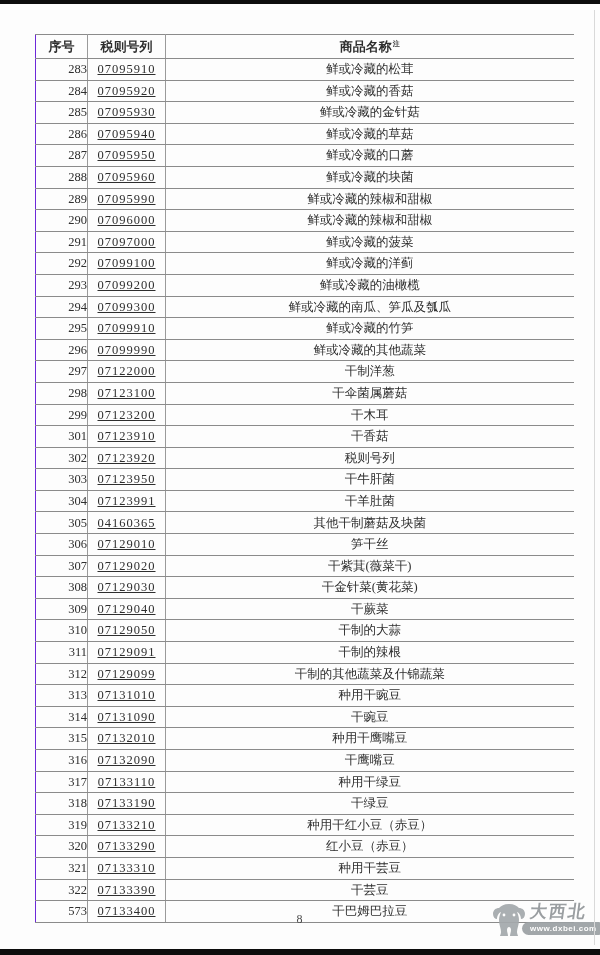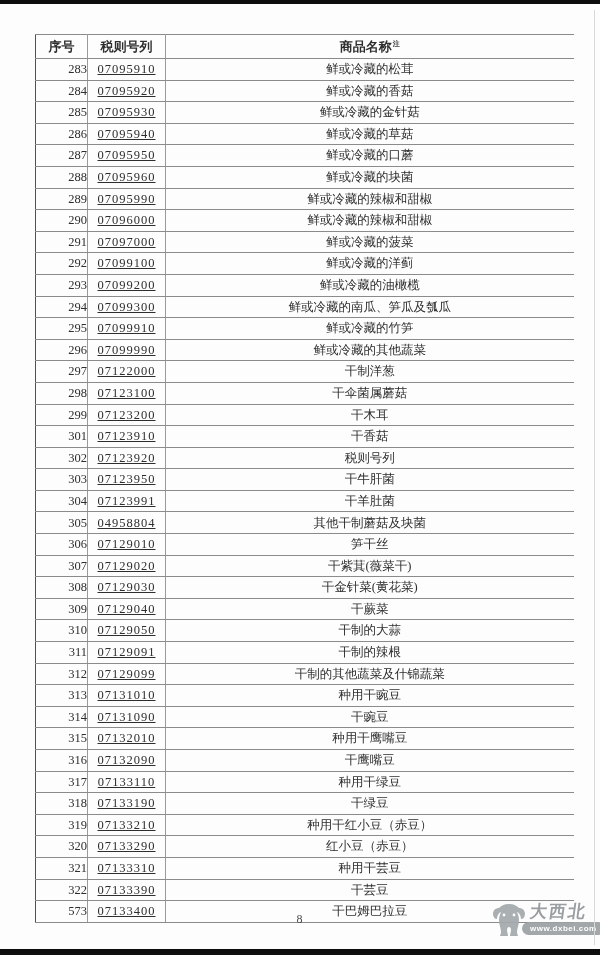--- a/index.html
+++ b/index.html
@@ -178,21 +178,21 @@
         <td class="col-code v">07123950</td>
         <td class="col-name">干牛肝菌</td>
       </tr>
       <tr>
         <td class="col-seq v">304</td>
         <td class="col-code v">07123991</td>
         <td class="col-name">干羊肚菌</td>
       </tr>
       <tr>
         <td class="col-seq v">305</td>
-        <td class="col-code v">04958804</td>
+        <td class="col-code v">04160365</td>
         <td class="col-name">其他干制蘑菇及块菌</td>
       </tr>
       <tr>
         <td class="col-seq v">306</td>
         <td class="col-code v">07129010</td>
         <td class="col-name">笋干丝</td>
       </tr>
       <tr>
         <td class="col-seq v">307</td>
         <td class="col-code v">07129020</td>

